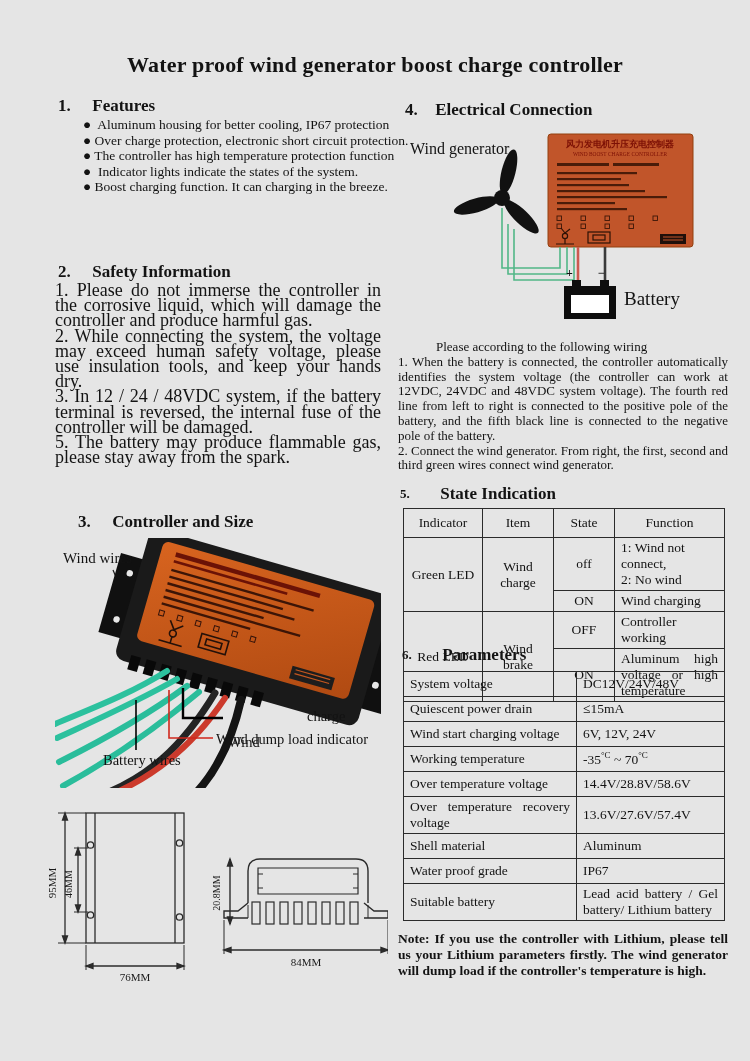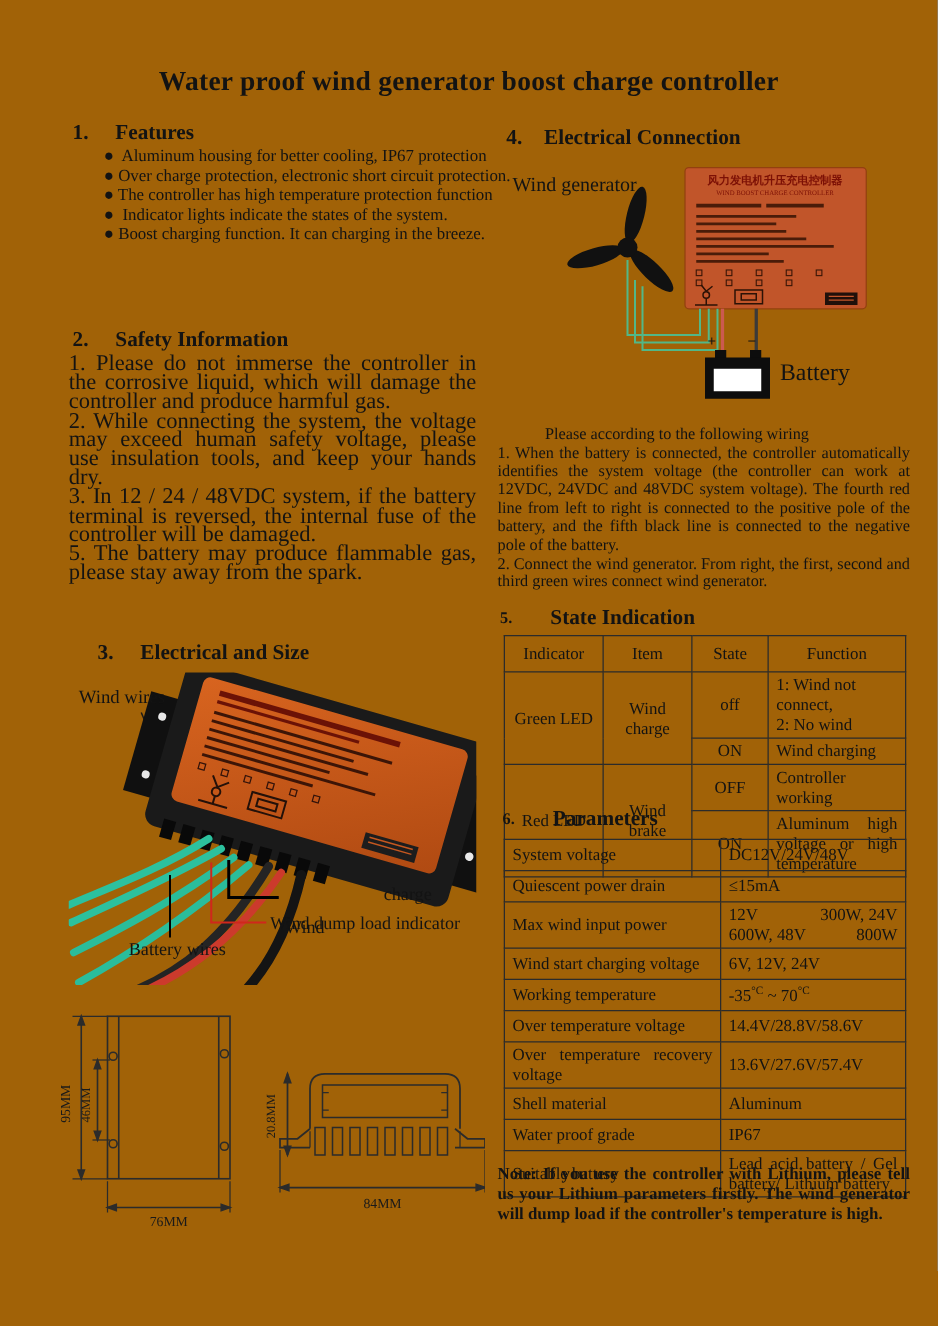--- a/index.html
+++ b/index.html
@@ -1,18 +1,18 @@
 <!DOCTYPE html>
 <html><head>
 <meta charset="utf-8">
 <style>
   html,body { margin:0; padding:0; background:#888; }
   .page {
     position:relative; width:750px; height:1061px; margin:0 auto;
-    background:#a16207; overflow:hidden;
+    background:#e5e5e5; overflow:hidden;
     font-family:"Liberation Serif", serif; color:#131313;
   }
   .title {
     position:absolute; top:52px; left:0; width:100%;
     text-align:center; font-size:22px; font-weight:bold; letter-spacing:.2px;
   }
   .sec-h { position:absolute; font-size:17px; font-weight:bold; white-space:nowrap; }
   .sec-h .num { display:inline-block; min-width:30px; }
   .sec-h.small-num .num { font-size:13px; min-width:36px; font-weight:bold; vertical-align:1px; }
   .body-txt { font-size:13.5px; line-height:15.6px; text-align:justify; }
@@ -55,21 +55,21 @@
   </div>
   <div class="abs body-txt" style="left:55px; top:283px; width:326px; font-size:18px; line-height:15.2px;">
     <p>1. Please do not immerse the controller in the corrosive liquid, which will damage the controller and produce harmful gas.</p>
     <p>2. While connecting the system, the voltage may exceed human safety voltage, please use insulation tools, and keep your hands dry.</p>
     <p>3. In 12 / 24 / 48VDC system, if the battery terminal is reversed, the internal fuse of the controller will be damaged.</p>
     <p>5. The battery may produce flammable gas, please stay away from the spark.</p>
   </div>
 
   <div class="sec-h" style="left:78px; top:512px;">
     <span class="num">3.</span>
-    <span>Electrical and Size</span>
+    <span>Controller and Size</span>
   </div>
 
   <div class="abs" style="left:55px; top:538px; width:326px; height:250px;">
     <svg width="326" height="250" viewBox="0 0 326 250">
       <defs>
         <linearGradient id="og" x1="0" y1="0" x2="1" y2="1">
           <stop offset="0" stop-color="#d8641f"></stop>
             <stop offset="1" stop-color="#b04a12"></stop>
         </linearGradient>
       </defs>
@@ -345,33 +345,20 @@
       <tbody>
           <tr>
         <td class="k-col">System voltage</td>
         <td>DC12V/24V/48V</td>
       </tr>
       <tr>
         <td class="k-col">Quiescent power drain</td>
         <td>≤15mA</td>
       </tr>
       <tr>
-        <td class="k-col">Max wind input power</td>
-        <td>
-          <div class="flexsplit">
-                <span>12V</span>
-                <span>300W, 24V</span>
-              </div>
-          <div class="flexsplit">
-                <span>600W, 48V</span>
-                <span>800W</span>
-              </div>
-        </td>
-      </tr>
-      <tr>
         <td class="k-col">Wind start charging voltage</td>
         <td>6V,  12V,  24V</td>
       </tr>
       <tr>
         <td class="k-col">Working temperature</td>
         <td><span>-35</span><sup class="deg">°C</sup><span> ~ </span><span>70</span><sup class="deg">°C</sup></td>
       </tr>
       <tr>
         <td class="k-col">Over temperature voltage</td>
         <td>14.4V/28.8V/58.6V</td>

